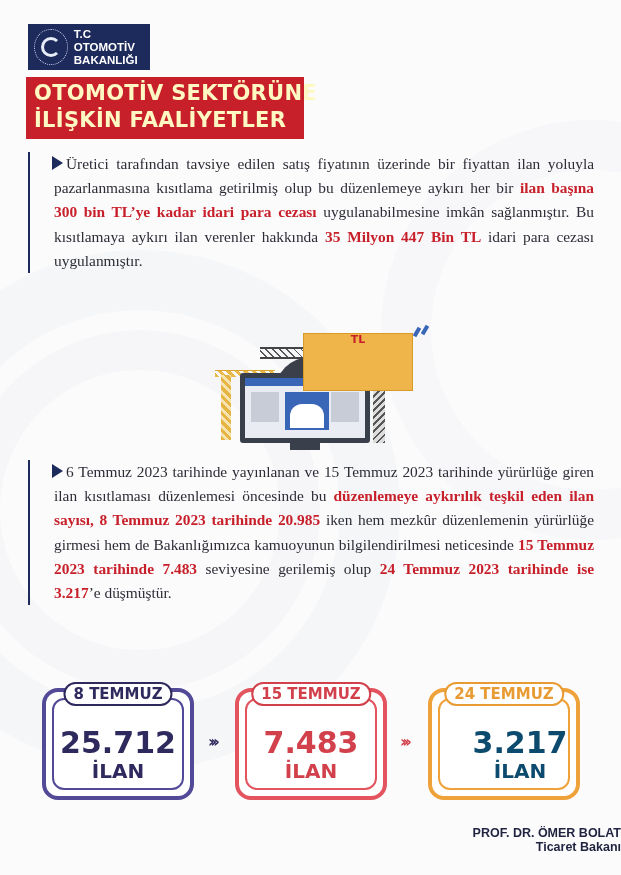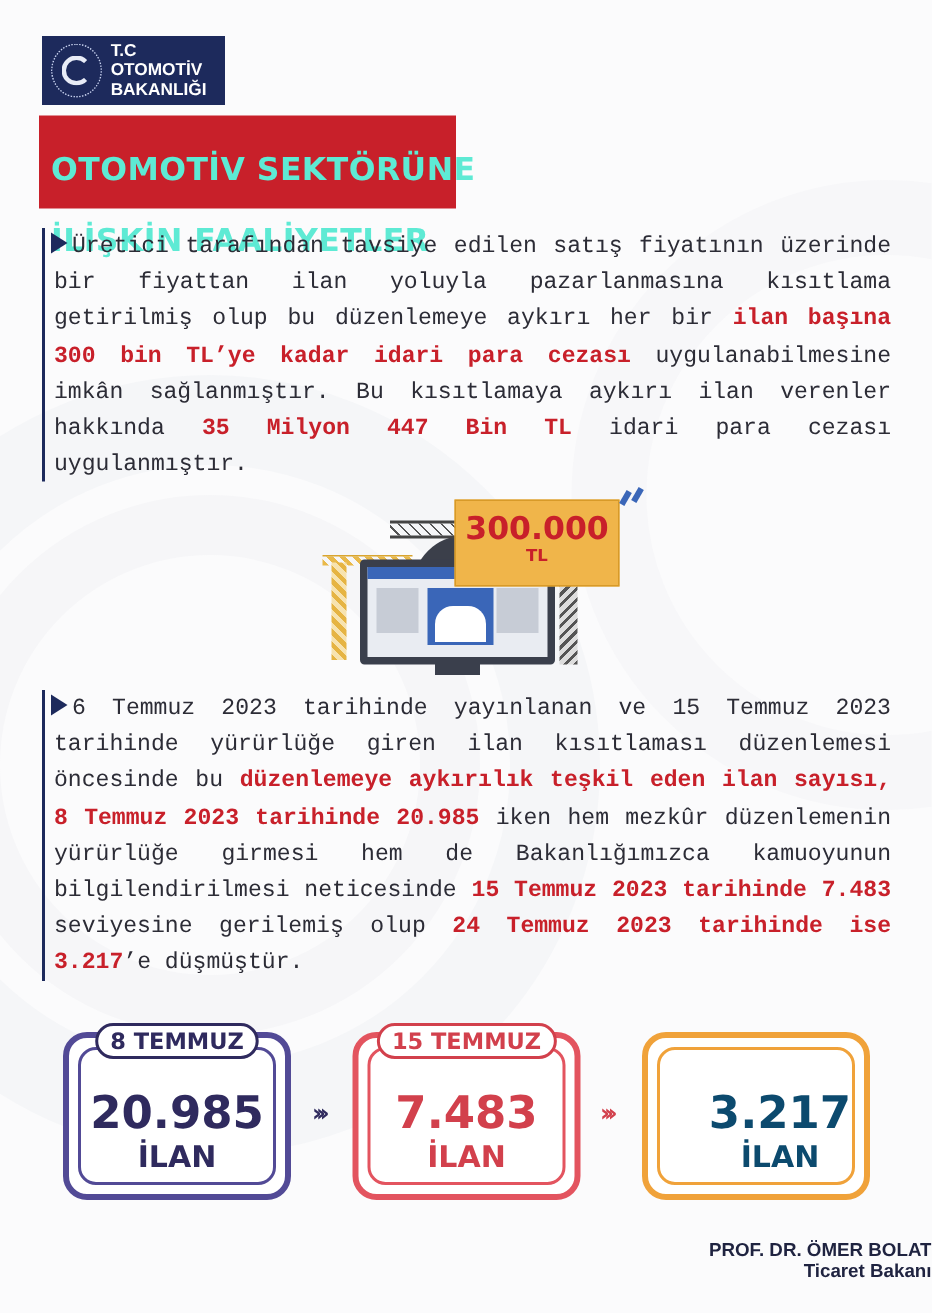--- a/index.html
+++ b/index.html
@@ -7,23 +7,23 @@
   .watermark{position:absolute;left:-120px;top:250px;width:520px;height:520px;border-radius:50%;border:60px solid rgba(200,205,215,0.10);box-sizing:border-box;pointer-events:none;}
   .watermark2{position:absolute;left:-40px;top:330px;width:360px;height:360px;border-radius:50%;border:40px solid rgba(200,205,215,0.09);box-sizing:border-box;pointer-events:none;}
   .watermark3{position:absolute;right:-180px;top:120px;width:420px;height:420px;border-radius:50%;border:50px solid rgba(200,205,215,0.08);box-sizing:border-box;pointer-events:none;}
 
   .logo{position:absolute;left:28px;top:24px;width:122px;height:46px;background:#1d2a5c;display:flex;align-items:center;box-sizing:border-box;padding-left:6px;}
   .logo-emblem{width:36px;height:36px;border-radius:50%;border:1.5px dotted #c9d3f0;display:flex;align-items:center;justify-content:center;box-sizing:border-box;}
   .logo-emblem-inner{width:20px;height:20px;border-radius:50%;border:3px solid #e8ecf7;border-right-color:transparent;box-sizing:border-box;}
   .logo-text{color:#fff;font-family:"Liberation Sans",sans-serif;font-weight:bold;font-size:11.5px;line-height:13px;margin-left:6px;}
 
   .title-box{position:absolute;left:26px;top:77px;width:278px;height:62px;background:#c8202a;box-sizing:border-box;padding:3px 0 0 8px;}
-  .title-line{color:#5eead4;font-family:"DejaVu Sans",sans-serif;font-weight:bold;font-size:21px;line-height:27px;letter-spacing:0.3px;white-space:nowrap;margin-top:20px;}
+  .title-line{color:#fef9c3;font-family:"DejaVu Sans",sans-serif;font-weight:bold;font-size:21px;line-height:27px;letter-spacing:0.3px;white-space:nowrap;}
 
-  .para{position:absolute;left:28px;font-family:Liberation Mono, monospace;font-size:15.4px;line-height:24.2px;color:#2c2c36;text-align:justify;text-align-last:left;border-left:2px solid #1d2a5c;padding-left:6px;box-sizing:border-box;}
+  .para{position:absolute;left:28px;font-family:Liberation Serif, serif;font-size:15.4px;line-height:24.2px;color:#2c2c36;text-align:justify;text-align-last:left;border-left:2px solid #1d2a5c;padding-left:24px;box-sizing:border-box;}
   .para1{top:152px;width:566px;}
   .para2{top:460px;width:566px;}
   .arrow{display:inline-block;width:0;height:0;border-top:7px solid transparent;border-bottom:7px solid transparent;border-left:11px solid #1d2a5c;margin-right:3px;vertical-align:-1px;margin-left:-2px;}
   .hl{color:#c8202a;font-weight:bold;}
 
   .illus{position:absolute;left:205px;top:325px;width:240px;height:125px;}
   .crane-arm{position:absolute;left:55px;top:22px;width:60px;height:8px;border-top:2px solid #444;border-bottom:2px solid #444;background:repeating-linear-gradient(45deg,transparent 0 4px,#555 4px 5px);}
   .crane-yellow{position:absolute;left:10px;top:45px;width:60px;height:6px;background:repeating-linear-gradient(45deg,#e9b94a 0 3px,transparent 3px 6px);border-top:1px solid #d9a530;}
   .tower{position:absolute;left:16px;top:50px;width:10px;height:65px;background:repeating-linear-gradient(45deg,#e6b443 0 3px,#f7e3b0 3px 6px);}
   .tower2{position:absolute;left:168px;top:60px;width:12px;height:58px;background:repeating-linear-gradient(-45deg,#555 0 2px,#ddd 2px 5px);}
@@ -100,47 +100,47 @@
     <div class="monitor-bar"></div>
     <div class="monitor-side" style="left:6px;"></div>
     <div class="monitor-side" style="right:6px;"></div>
     <div class="monitor-img">
         <div class="monitor-img-in"></div>
       </div>
   </div>
   <div class="stand"></div>
   <div class="tower2"></div>
   <div class="price-tag">
-    <div class="price-val">300.000</div>
     <div class="price-cur">TL</div>
   </div>
   <div class="spark">
       <span style="left:2px;top:2px;"></span>
       <span style="left:10px;top:0;"></span>
     </div>
 </div>
 
 <div class="para para2"><span class="arrow"></span><span>6 Temmuz 2023 tarihinde yayınlanan ve 15 Temmuz 2023 tarihinde yürürlüğe giren ilan kısıtlaması düzenlemesi öncesinde bu </span><span class="hl">düzenlemeye aykırılık teşkil eden ilan sayısı, 8 Temmuz 2023 tarihinde 20.985</span><span> iken hem mezkûr düzenlemenin yürürlüğe girmesi hem de Bakanlığımızca kamuoyunun bilgilendirilmesi neticesinde </span><span class="hl">15 Temmuz 2023 tarihinde 7.483</span><span> seviyesine gerilemiş olup </span><span class="hl">24 Temmuz 2023 tarihinde ise 3.217</span><span>’e düşmüştür.</span></div>
 
 <div class="card c1">
   <div class="card-inner"></div>
   <div class="card-label">8 TEMMUZ</div>
-  <div class="card-num">20.985</div>
+  <div class="card-num">25.712</div>
   <div class="card-unit">İLAN</div>
 </div>
 <div class="chev chev1">›››</div>
 <div class="card c2">
   <div class="card-inner"></div>
   <div class="card-label">15 TEMMUZ</div>
   <div class="card-num">7.483</div>
   <div class="card-unit">İLAN</div>
 </div>
 <div class="chev chev2">›››</div>
 <div class="card c3">
   <div class="card-inner"></div>
+  <div class="card-label">24 TEMMUZ</div>
   <div class="card-num">3.217</div>
   <div class="card-unit">İLAN</div>
 </div>
 
 <div class="footer">
   <div>PROF. DR. ÖMER BOLAT</div>
   <div>Ticaret Bakanı</div>
 </div>
 
 </body></html>

